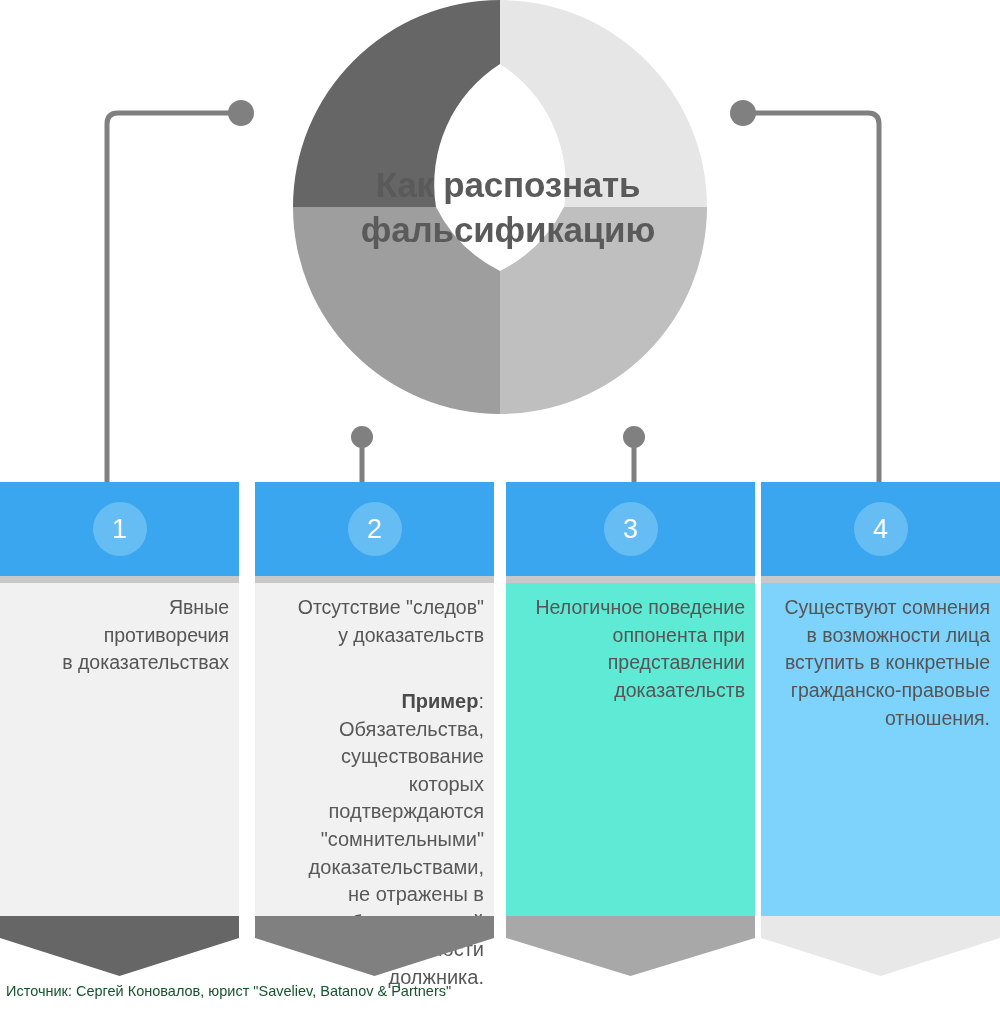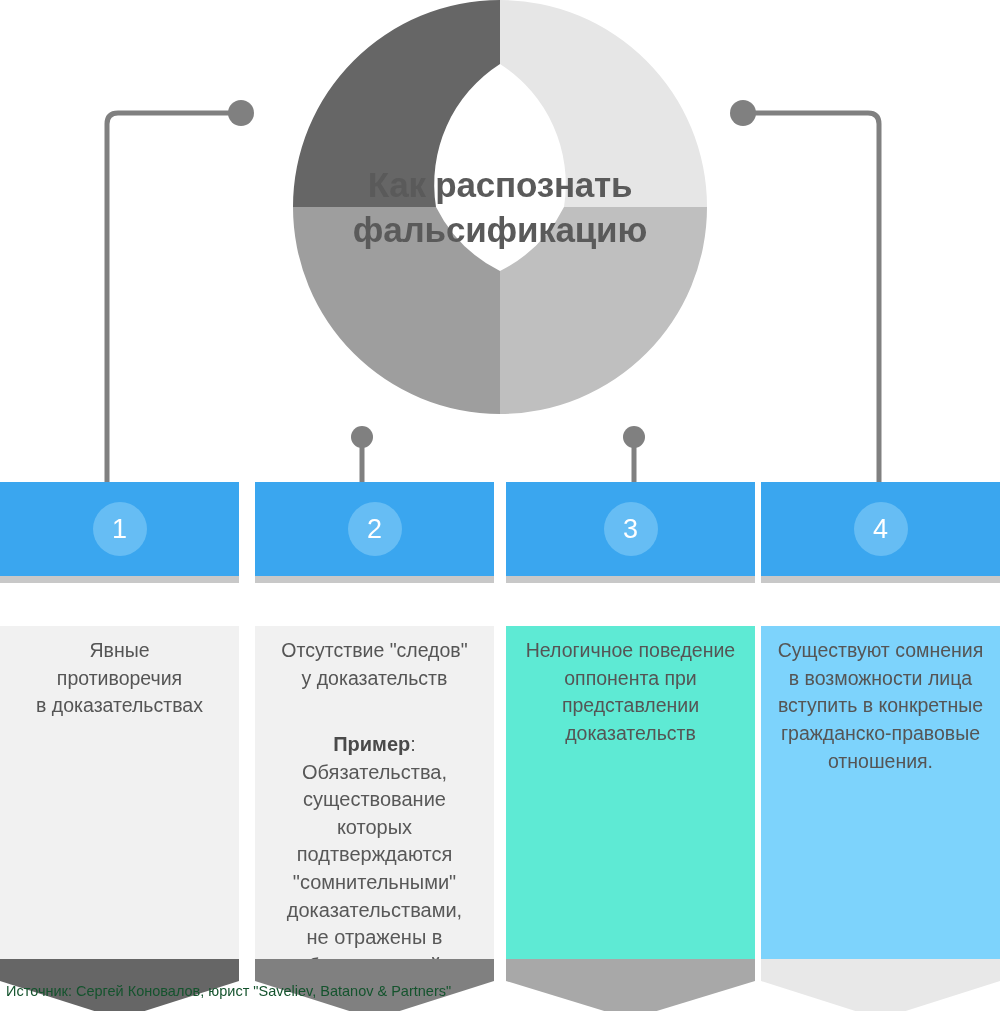--- a/index.html
+++ b/index.html
@@ -7,21 +7,21 @@
     width:1000px;height:1011px;background:#ffffff;
     font-family:"Liberation Sans", sans-serif;
     overflow:hidden;position:relative;
   }
   #stage{position:absolute;left:0;top:0;width:1000px;height:1011px;}
 
   
   .donut-wrap{position:absolute;left:293px;top:0px;width:414px;height:414px;}
   .donut-svg{position:absolute;left:0;top:0;}
   .donut-title{
-    position:absolute;left:0;top:0;width:414px;height:414px;
+    position:absolute;left:8px;top:0;width:414px;height:414px;
     display:flex;flex-direction:column;align-items:center;justify-content:center;
     pointer-events:none;
   }
   .donut-title span{
     display:block;text-align:center;
     font-size:35px;font-weight:bold;color:#5a5a5a;
     line-height:1.30;letter-spacing:-0.2px;white-space:nowrap;
   }
 
   
@@ -35,21 +35,21 @@
   }
   .card .numcircle{
     width:54px;height:54px;border-radius:50%;
     background:#66bdf4;
     display:flex;align-items:center;justify-content:center;
     color:#ffffff;font-size:27px;font-weight:400;line-height:1;
   }
   .card .headshadow{height:7px;background:#c8c8c8;}
   .card .body{
     background:#f1f1f1;padding:11px 10px 6px 10px;
-    box-sizing:border-box;text-align:center;color:#585858;margin-top:43px;
+    box-sizing:border-box;text-align:right;color:#585858;
   }
   .card .ctitle{
     font-size:19.5px;line-height:1.42;color:#555555;
     white-space:pre-line;
   }
   .card .cexample{
     font-size:20px;line-height:1.38;color:#585858;
     margin-top:11px;white-space:pre-line;
   }
   .card .cexample b{font-weight:bold;color:#4a4a4a;}

